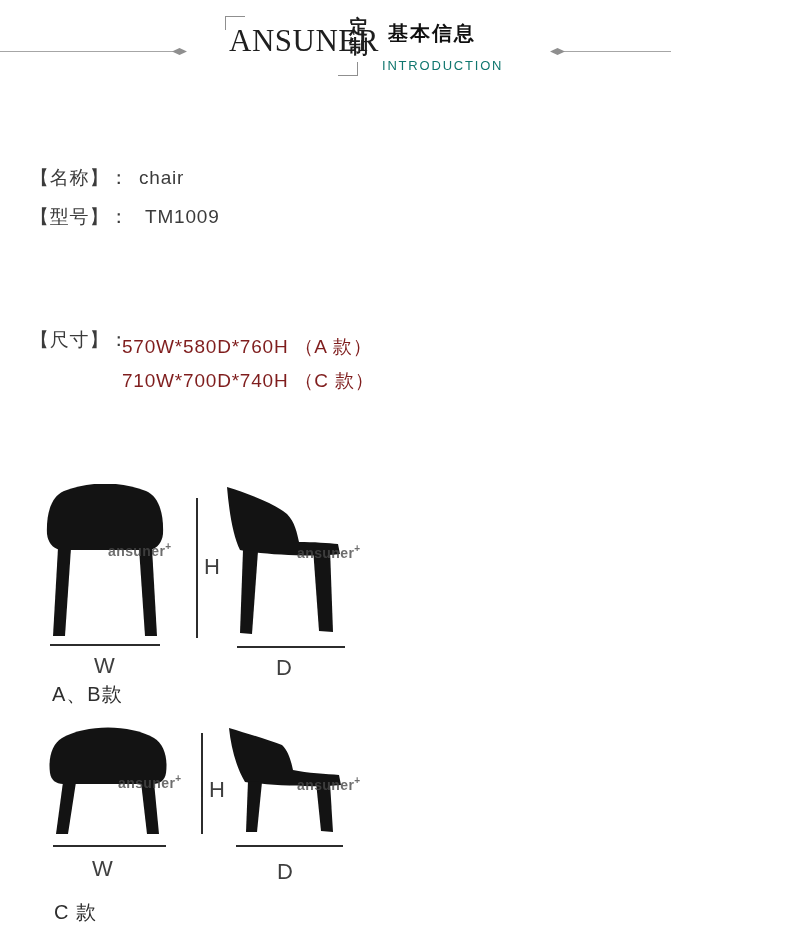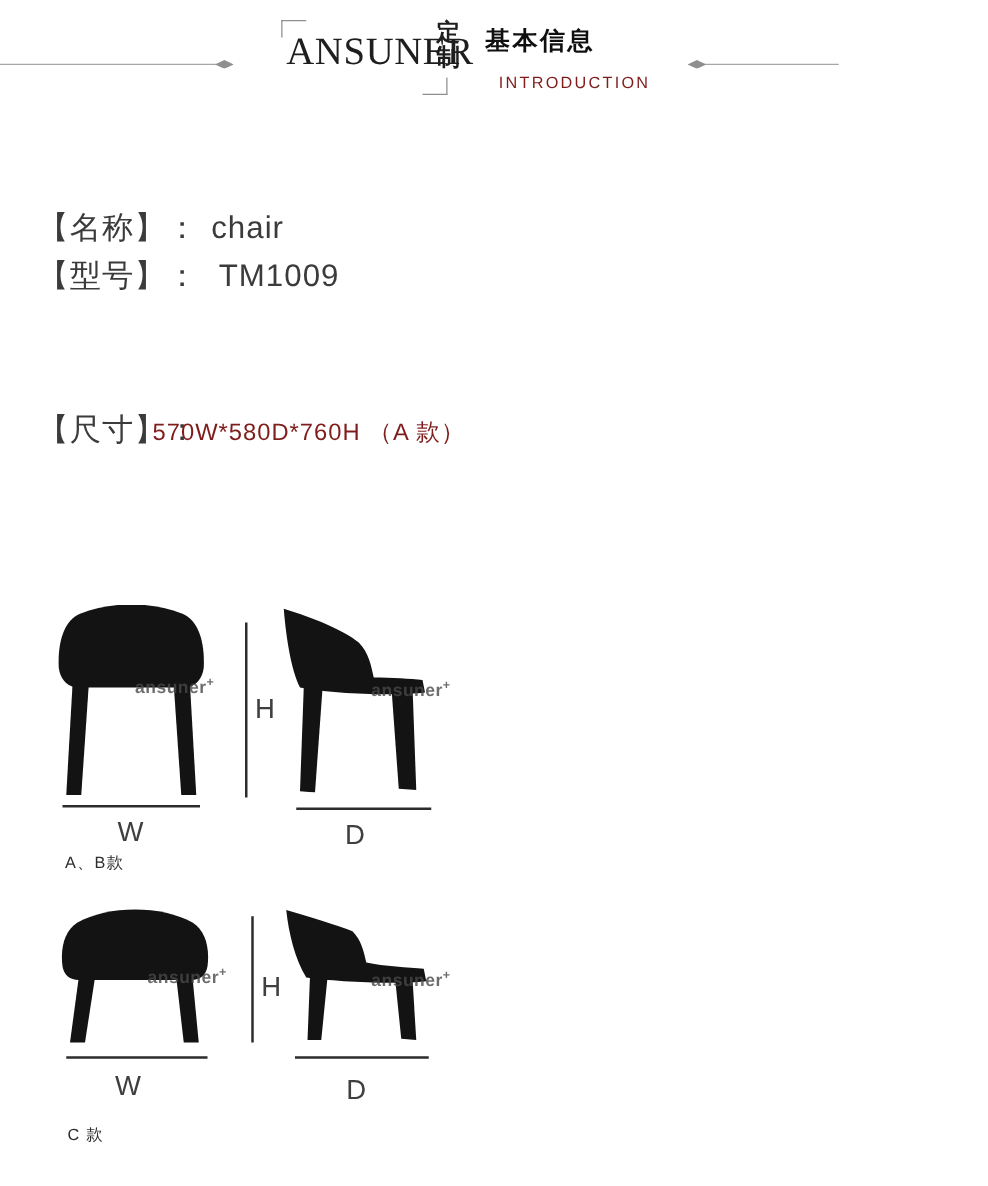--- a/index.html
+++ b/index.html
@@ -18,40 +18,40 @@
   .bracket{position:absolute;width:19px;height:13px;}
   .bracket.tl{left:225px;top:16px;border-left:1.5px solid #8f8f8f;border-top:1.5px solid #8f8f8f;}
   .bracket.br{left:338px;top:62px;border-right:1.5px solid #8f8f8f;border-bottom:1.5px solid #8f8f8f;}
   .brand{position:absolute;left:229px;top:25px;font-family:"Liberation Serif","DejaVu Serif",serif;
          font-size:31px;line-height:31px;color:#1e1e1e;letter-spacing:.5px;}
   .brand-vert{position:absolute;left:349px;top:17px;width:20px;font-size:19px;line-height:19.5px;
               font-weight:600;color:#1e1e1e;word-break:break-all;}
 
   .page-title{position:absolute;left:388px;top:14px;margin:0;font-size:20px;line-height:38px;
               font-weight:700;color:#0f0f0f;letter-spacing:2px;}
-  .page-subtitle{position:absolute;left:399px;top:58px;font-size:13px;color:#7f1d1d;letter-spacing:1.8px;}
+  .page-subtitle{position:absolute;left:382px;top:58px;font-size:13px;color:#0f766e;letter-spacing:1.8px;}
 
   
-  .spec{position:absolute;left:30px;font-size:25px;color:#3b3b3b;letter-spacing:.8px;white-space:nowrap;}
+  .spec{position:absolute;left:30px;font-size:19px;color:#3b3b3b;letter-spacing:.8px;white-space:nowrap;}
   .spec-name{top:165px;}
   .spec-model{top:204px;}
   .spec-name .val{margin-left:10px;}
   .spec-model .val{margin-left:16px;}
   .spec-material{top:244px;width:695px;line-height:36px;white-space:normal;word-break:break-all;}
   .spec-size-label{top:327px;}
   .spec-size-lines{position:absolute;left:122px;top:330px;font-size:19px;color:#7f1d1d;
                    letter-spacing:.8px;line-height:34px;}
 
   
   .chair-svg{position:absolute;}
   .chair-svg path{fill:#131313;}
   .dimline-h{position:absolute;height:1.5px;background:#2c2c2c;}
   .dimline-v{position:absolute;width:1.5px;background:#2c2c2c;}
   .dim-label{position:absolute;font-size:22px;color:#3f3f3f;}
-  .caption{position:absolute;font-size:13px;color:#2e2e2e;letter-spacing:1px;}
+  .caption{position:absolute;font-size:20px;color:#2e2e2e;letter-spacing:1px;}
   .wm{position:absolute;font-size:14px;font-weight:700;color:rgba(72,72,72,.8);letter-spacing:.4px;}
   .wm sup{font-size:10px;}
 </style>
 </head>
 <body>
 
 <div class="page">
 
   <div class="decor-line left">
     <i class="diamond"></i>
@@ -70,20 +70,21 @@
 
   <div class="spec spec-name">
     <span class="lbl">【名称】：</span><span class="val">chair</span>
   </div>
   <div class="spec spec-model">
     <span class="lbl">【型号】：</span><span class="val">TM1009</span>
   </div>
   <div class="spec spec-size-label">【尺寸】：</div>
   <div class="spec-size-lines">
     <div>570W*580D*760H （A 款）</div>
+    <div>710W*700D*740H （C 款）</div>
   </div>
 
   <svg class="chair-svg" style="left:40px;top:484px;" width="130" height="155" viewBox="0 0 130 155">
     <path d="M 7,50 C 6,28 12,12 24,7 C 50,-3 80,-3 106,7 C 118,12 124,28 123,50
              C 122,58 118,64 110,66 L 20,66 C 12,64 8,58 7,50 Z"></path>
     <path d="M 18,64 L 31,64 L 25,152 L 13,152 Z"></path>
     <path d="M 99,64 L 112,64 L 117,152 L 105,152 Z"></path>
   </svg>
   <div class="wm" style="left:108px;top:541px;">
     <span>ansuner</span><sup>+</sup>

